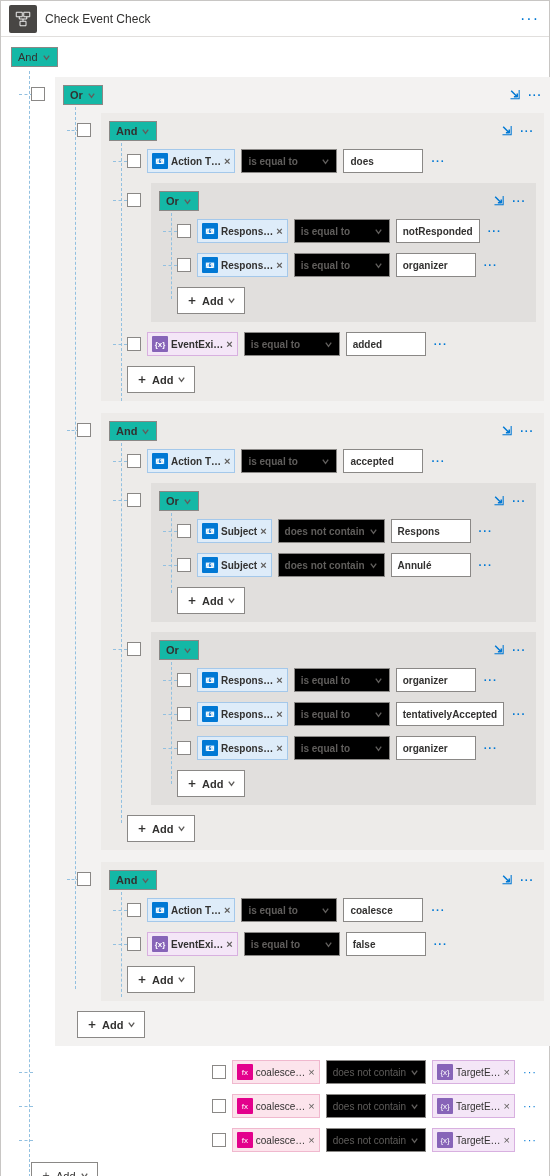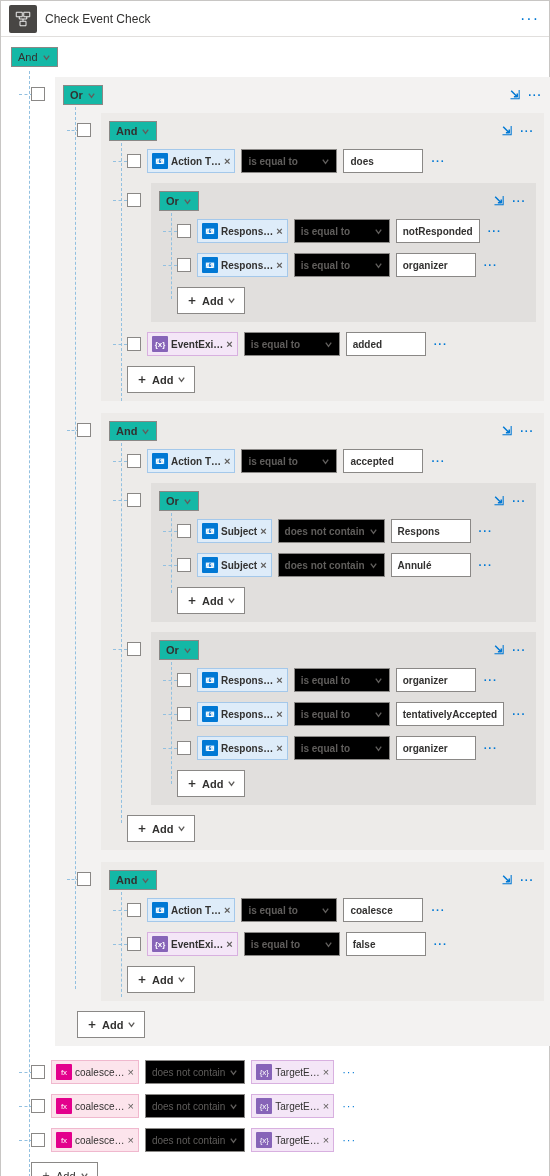--- a/index.html
+++ b/index.html
@@ -70,21 +70,21 @@
 .indent-row { display:flex; align-items:flex-start; gap:10px; position:relative;}
 .indent-row > .cb { margin-top: 10px; }
 .indent-content { flex:1; }
 
 .child-stack > * { margin-bottom: 10px; }
 .child-stack > *:last-child { margin-bottom: 0; }
 
 .small-pad { padding-left: 18px; position:relative;}
 
 
-.flat-row { display:flex; align-items:center; gap:6px; margin-bottom:10px; margin-left: 20px; position:relative; z-index:2;}
+.flat-row { display:flex; align-items:center; gap:6px; margin-bottom:10px; margin-left: 20px; position:relative; z-index:2;justify-content:flex-end;}
 </style>
 </head>
 <body>
 
 <div class="card">
   <div class="header">
     <div class="header-icon">
       <svg viewBox="0 0 24 24">
           <path d="M3 3h8v6H3zM13 3h8v6h-8zM8 15h8v6H8zM7 9v3h10V9M12 12v3" stroke="#fff" stroke-width="1.2" fill="none"></path>
         </svg>

